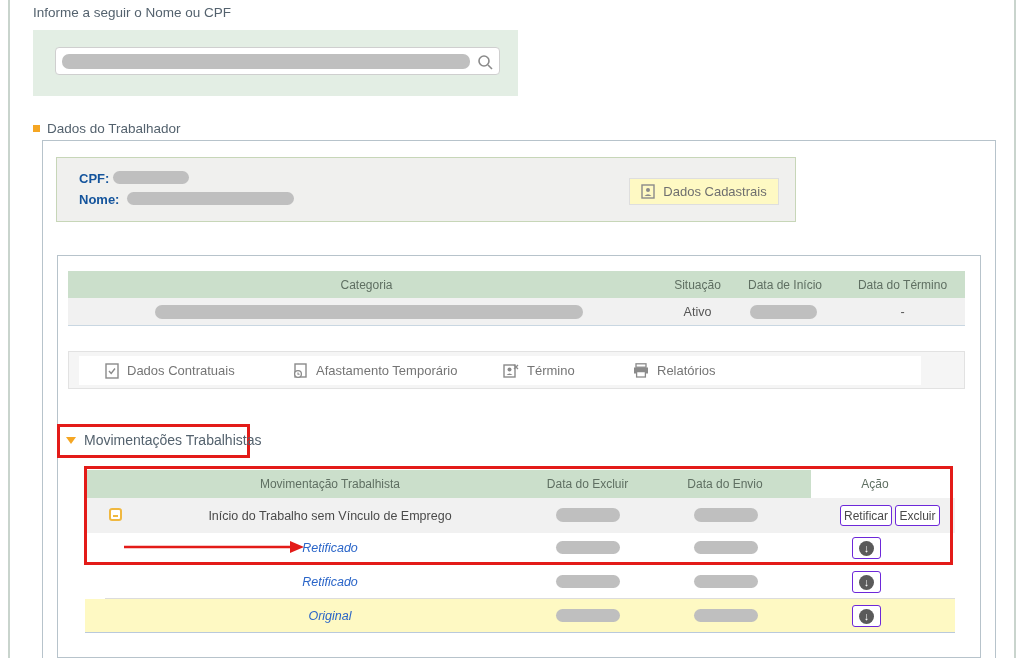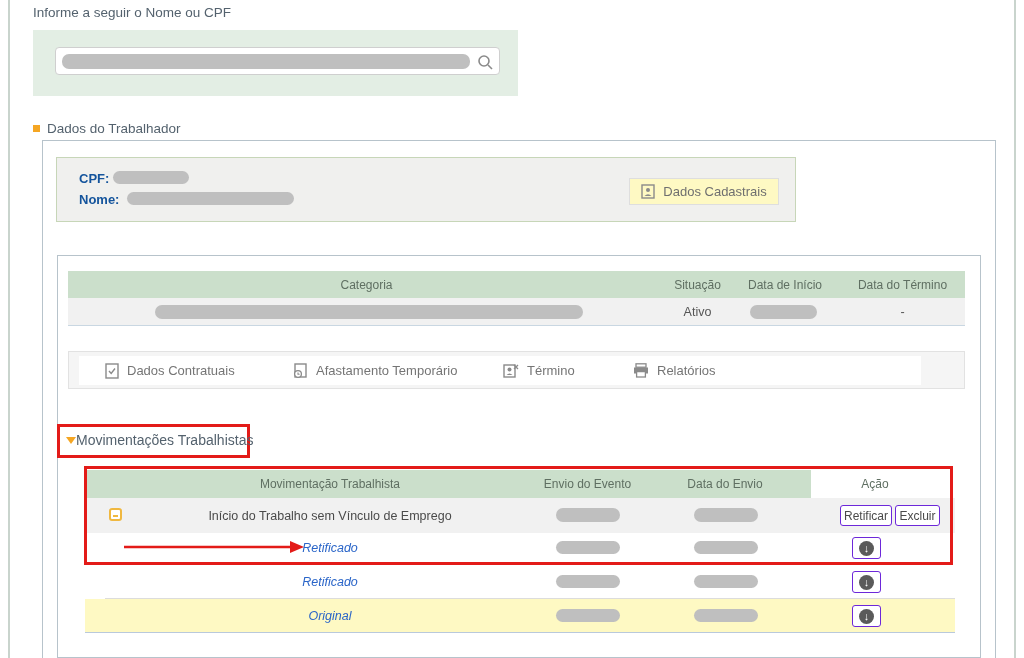--- a/index.html
+++ b/index.html
@@ -123,28 +123,28 @@
           <rect x="1" y="4.5" width="14" height="6" fill="#8a8a8a"></rect>
           <rect x="3.6" y="8.6" width="8.8" height="5.4" fill="#fff" stroke="#8a8a8a" stroke-width="1.3"></rect>
         </svg>
         <span>Relatórios</span>
       </div>
 
     </div>
   </div>
 
   <div class="red-rect" style="left:57px; top:424px; width:193px; height:34px;"></div>
-  <div class="abs" style="left:66px; top:432px; display:flex; align-items:center; gap:0; cursor:pointer;">
+  <div class="abs" style="left:66px; top:432px; display:flex; align-items:center; gap:8px; cursor:pointer;">
     <span class="tri-down"></span>
     <span class="section-label" style="font-size:14px;">Movimentações Trabalhistas</span>
   </div>
 
   <div class="abs green-head" style="left:85px; top:470px; width:726px; height:28px;">
     <div class="cell" style="left:55px; top:0; width:380px; height:28px;">Movimentação Trabalhista</div>
-    <div class="cell" style="left:435px; top:0; width:135px; height:28px;">Envio do Evento</div>
+    <div class="cell" style="left:435px; top:0; width:135px; height:28px;">Data do Excluir</div>
     <div class="cell" style="left:570px; top:0; width:140px; height:28px;">Data do Envio</div>
     <div class="cell" style="left:710px; top:0; width:160px; height:28px;">Ação</div>
   </div>
 
   <div class="abs" style="left:85px; top:498px; width:870px; height:35px; background:#f1f1f1;">
     <div class="abs" style="left:24px; top:10px; width:13px; height:13px; border:2px solid #f0b840; border-radius:3px; background:#fff; cursor:pointer;">
       <div style="position:absolute; left:2px; top:4.5px; width:5px; height:2px; background:#f0b840;"></div>
     </div>
     <div class="cell" style="left:55px; top:0; width:380px; height:35px; color:#4a4a4a; font-size:12.5px;">Início do Trabalho sem Vínculo de Emprego</div>
     <div class="redact" style="left:471px; top:10px; width:64px; height:14px;"></div>

